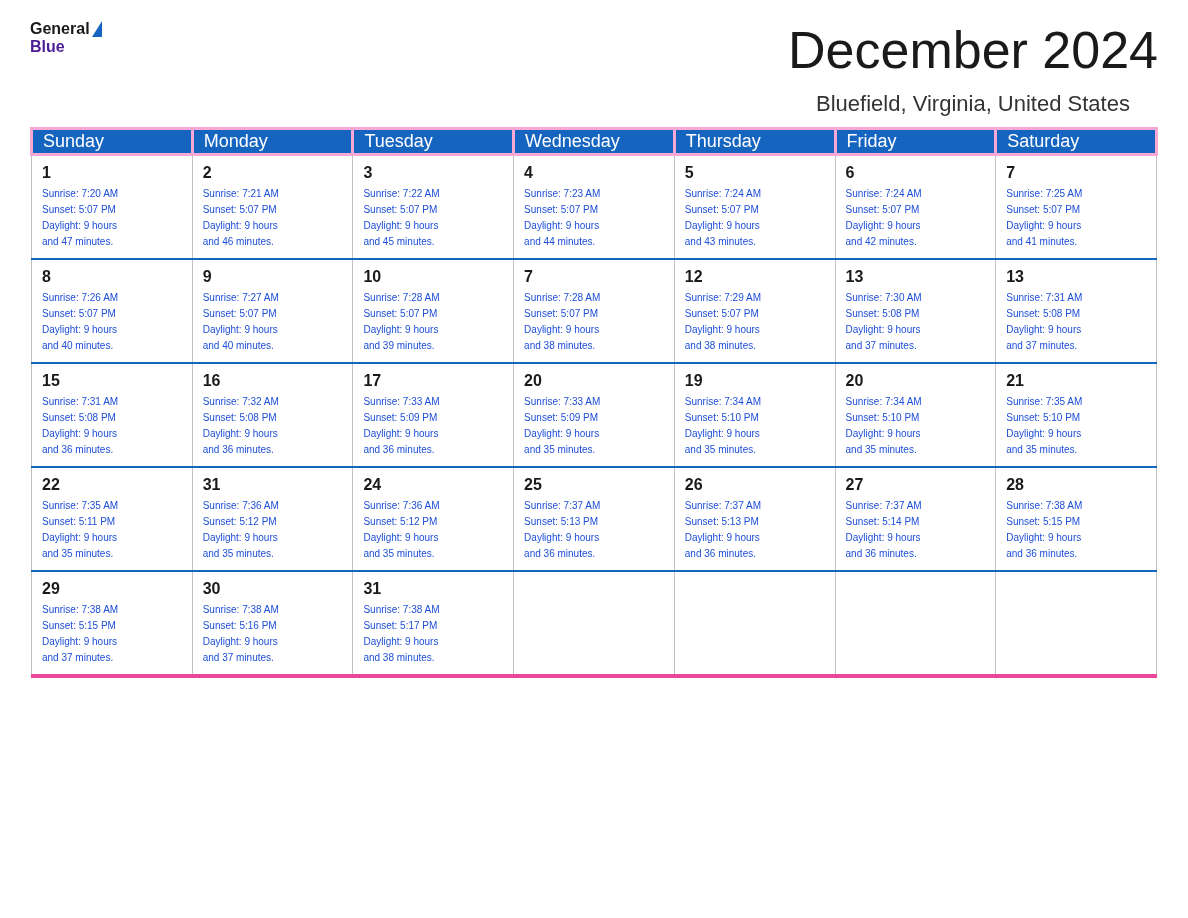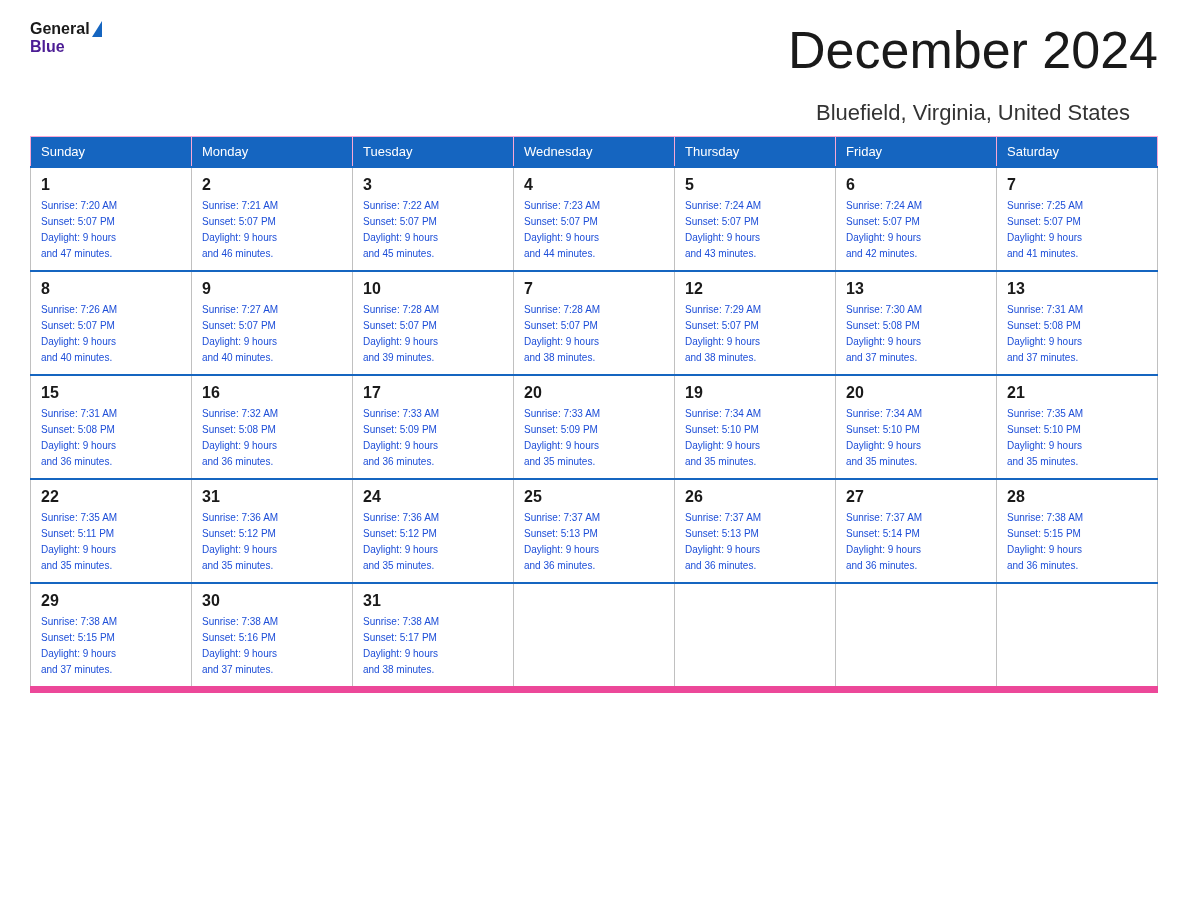--- a/index.html
+++ b/index.html
@@ -39,35 +39,35 @@
       text-align: center;
     }
     .calendar-title {
       font-size: 52px;
       font-weight: normal;
       color: #1a1a1a;
     }
     .calendar-subtitle {
       font-size: 22px;
       color: #333;
-      margin-top: 20px;
+      margin-top: 11px;
     }
     .calendar-table {
       width: 100%;
       border-collapse: collapse;
       margin-top: 10px;
     }
     .calendar-table th {
       background-color: #1565c0;
       color: #ffffff;
-      font-size: 13px;
+      font-size: 18px;
       font-weight: normal;
-      padding: 7px 10px;
+      padding: 1px 10px;
       text-align: left;
-      border: 1px solid #f9a8d4;
+      border: 3px solid #f9a8d4;
     }
     .calendar-table td {
       vertical-align: top;
       padding: 8px 10px;
       border: 1px solid #c0c0c0;
       font-size: 13px;
       color: #333;
       width: calc(100% / 7);
       min-height: 100px;
     }
@@ -77,21 +77,21 @@
       color: #1a1a1a;
       display: block;
       margin-bottom: 4px;
     }
     .day-info {
       font-size: 10px;
       color: #1d4ed8;
       line-height: 1.6;
     }
     .calendar-table tr:last-child td {
-      border-bottom: 7px solid #ec4899;
+      border-bottom: 4px solid #ec4899;
     }
     .calendar-table tbody tr td {
       border-top: 2px solid #1565c0;
       border-bottom: 1px solid #ccc;
     }
     .empty-cell {
       background: #fff;
     }
     .logo-line1 {
       display: flex;

